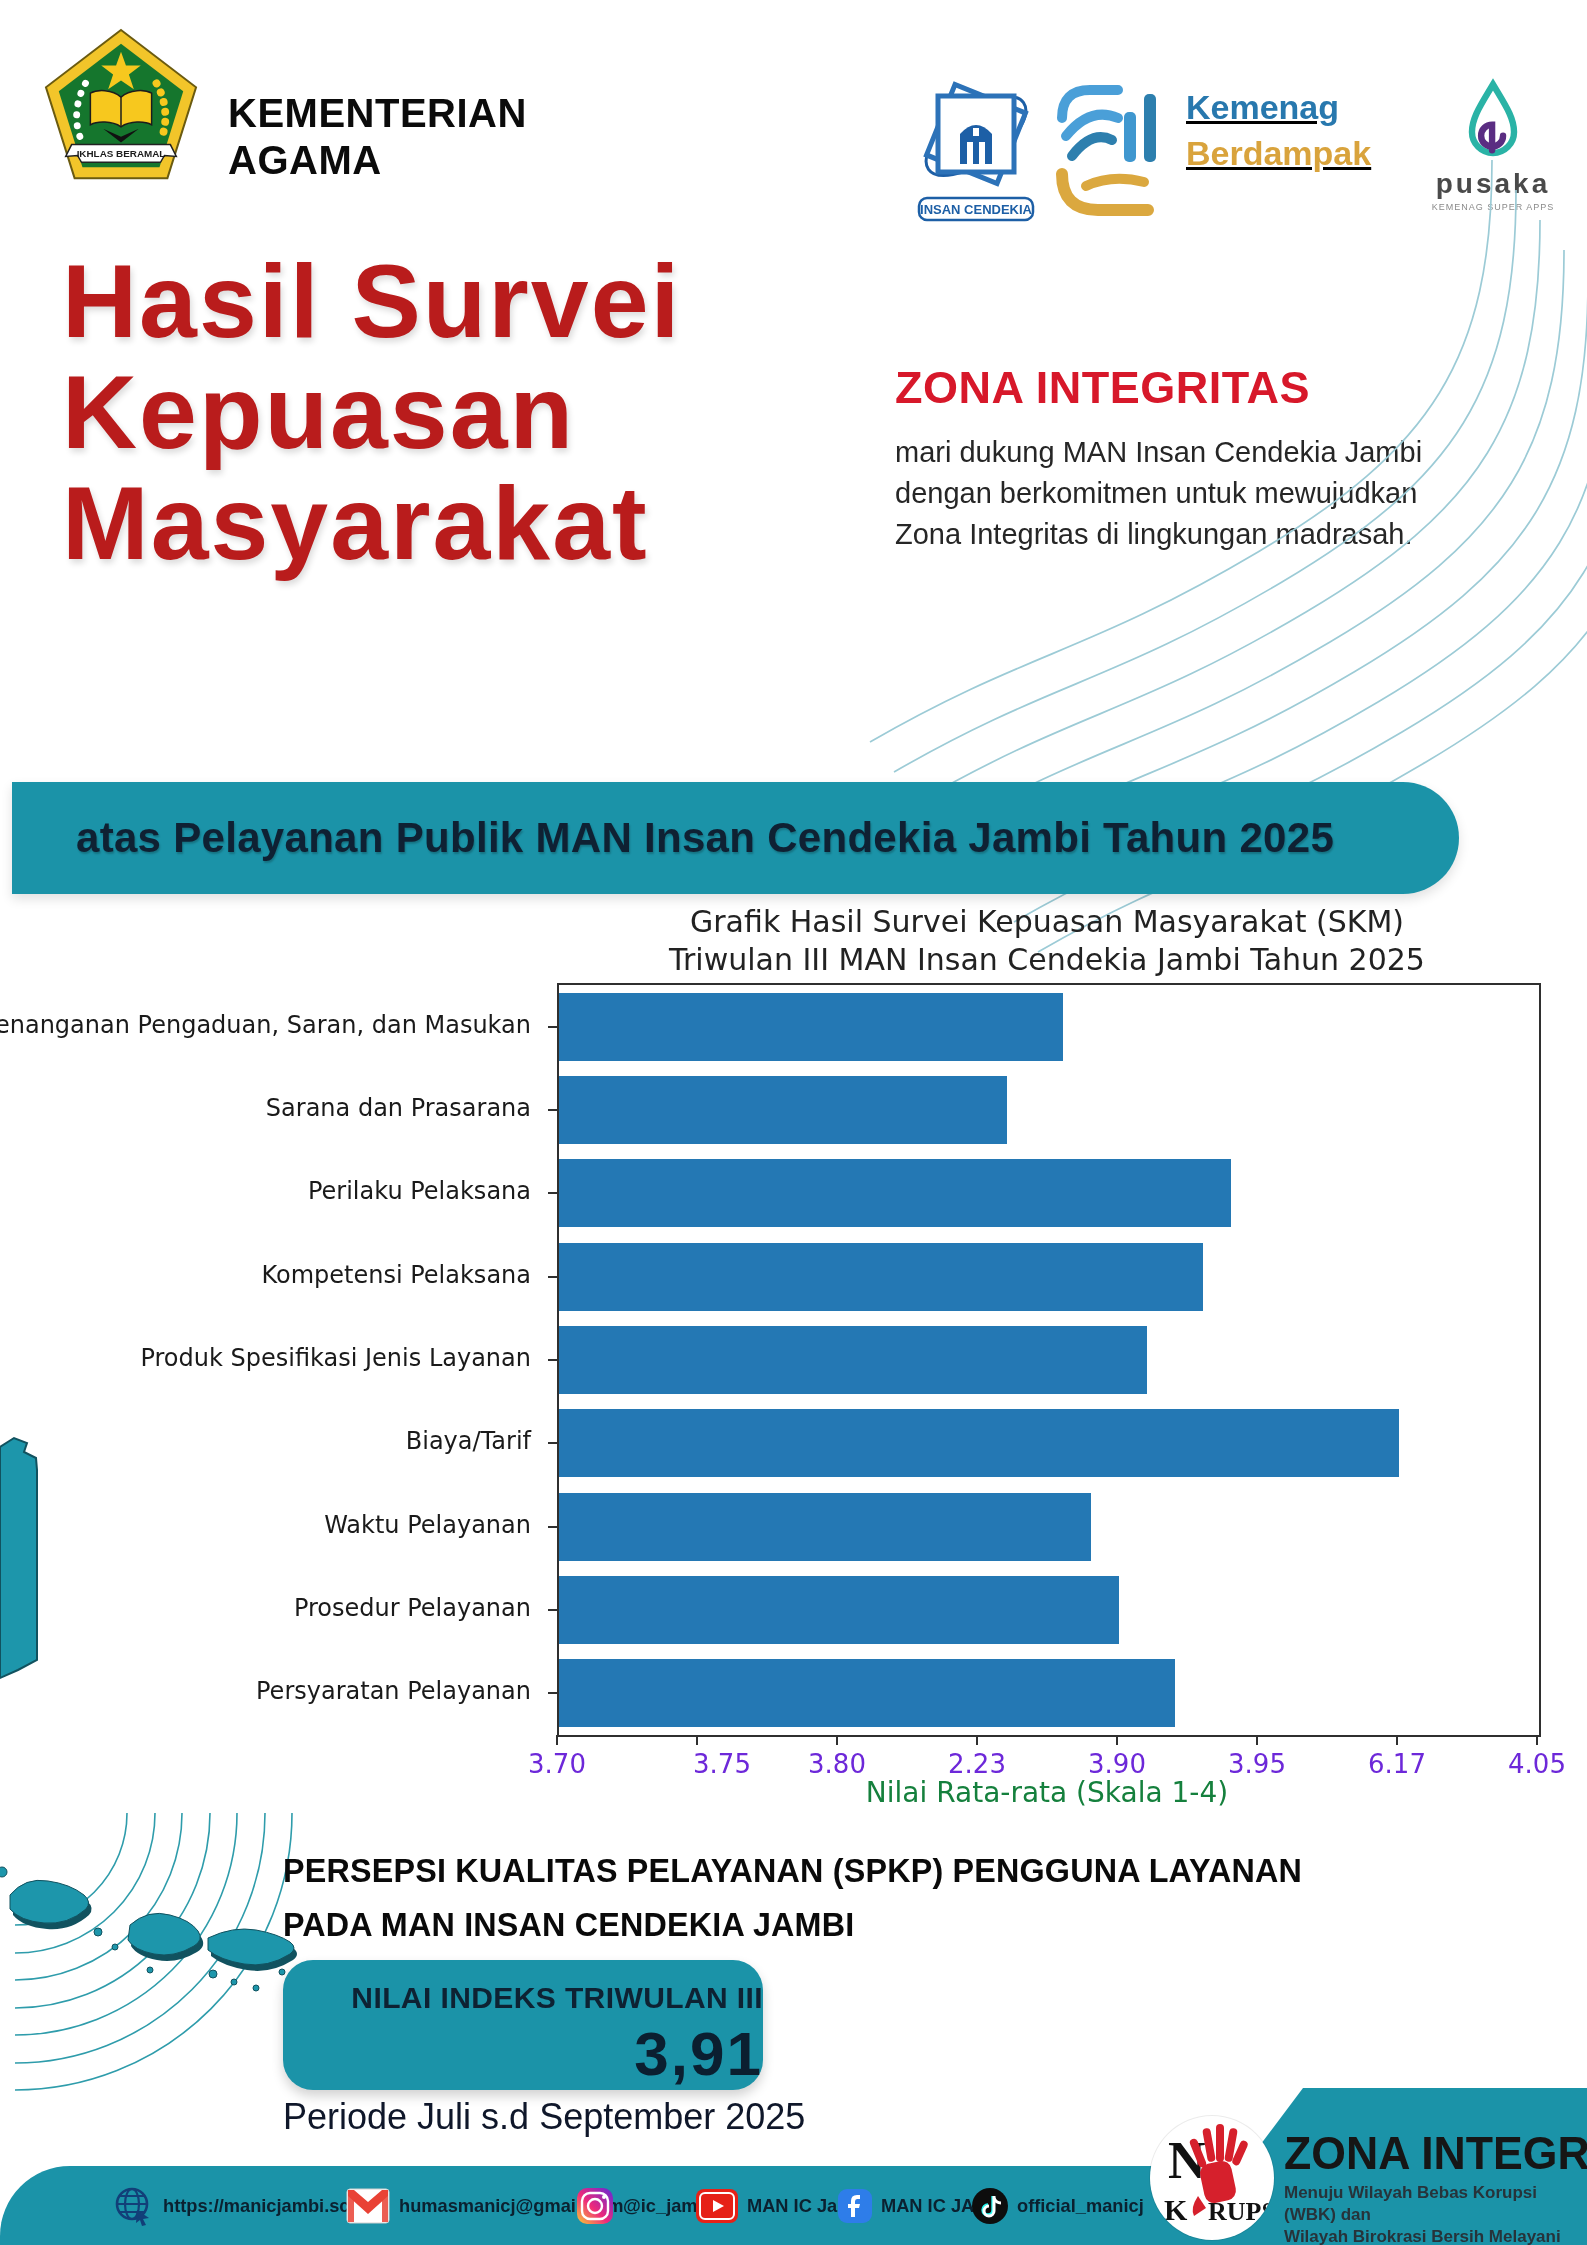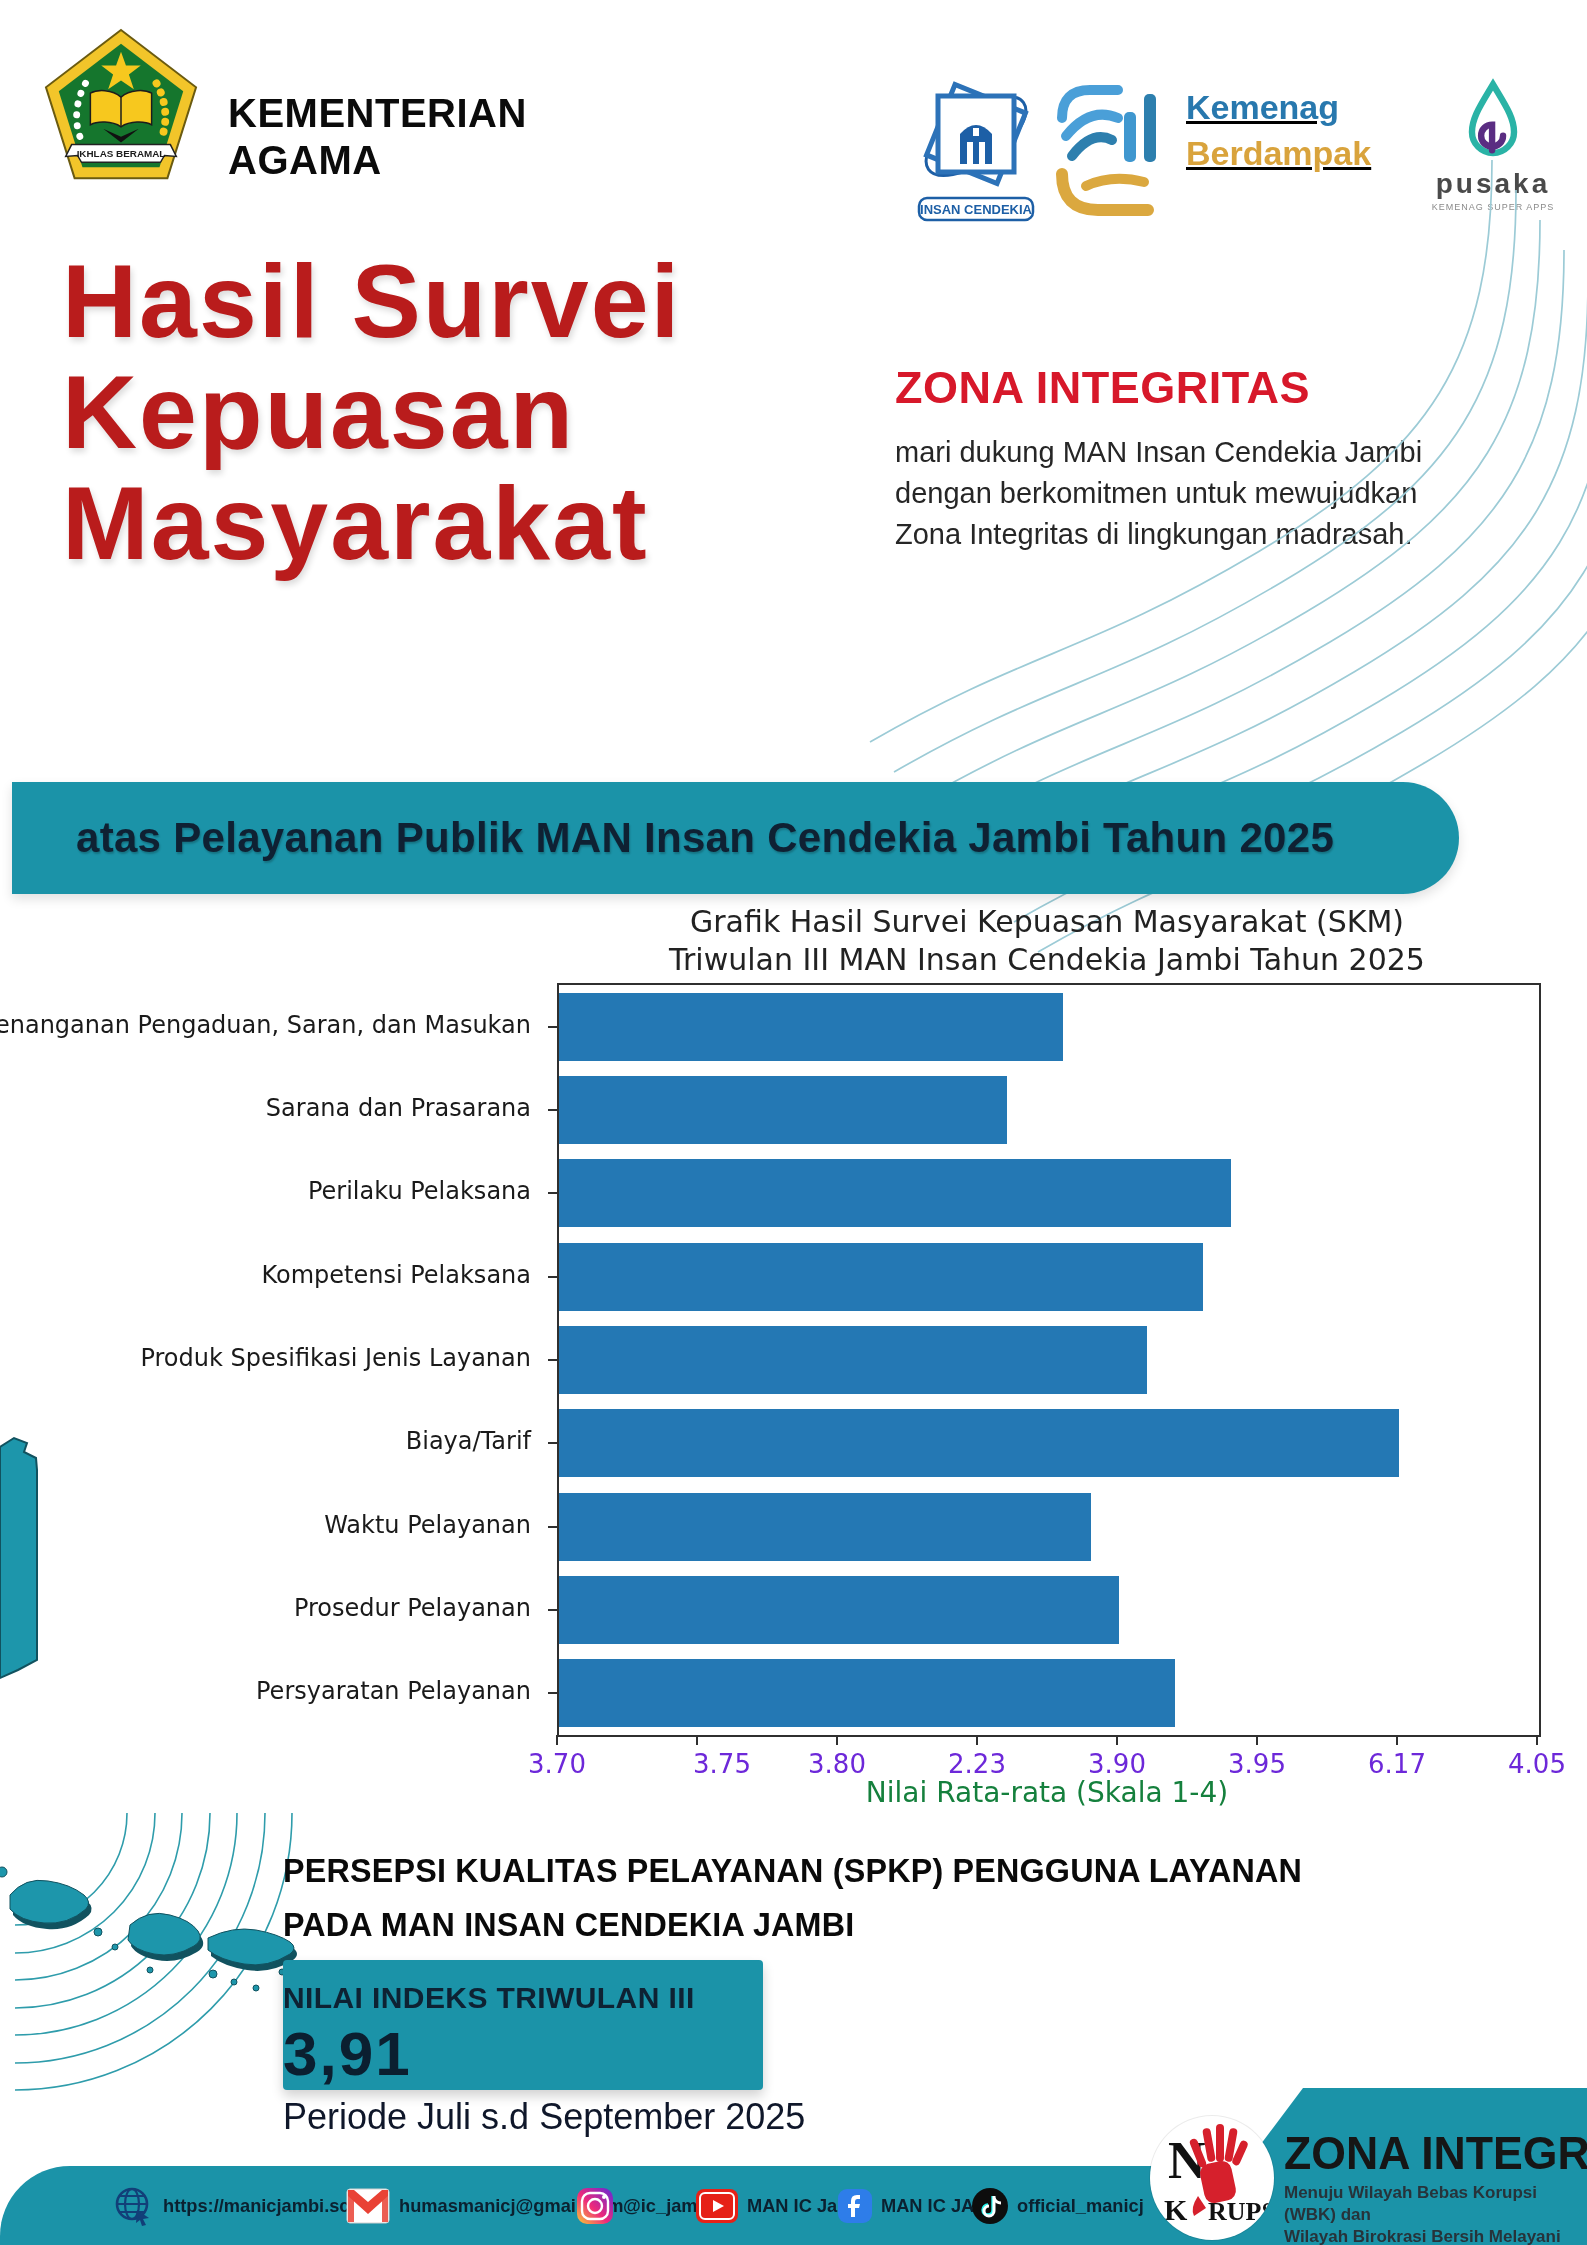--- a/index.html
+++ b/index.html
@@ -41,22 +41,22 @@
   .chart-xticks{left:557px;top:1735px;width:980px;height:60px;z-index:2;}
   .xtick-mark{position:absolute;top:0;width:2px;height:10px;background:#2f2f2f;transform:translateX(-50%);}
   .xtick-label{position:absolute;top:14px;transform:translateX(-50%);
                font-family:"DejaVu Sans",sans-serif;font-size:26px;color:#6d28d9;}
   .chart-xlabel{left:557px;top:1776px;width:980px;text-align:center;
                 font-family:"DejaVu Sans",sans-serif;font-size:28px;color:#15803d;z-index:2;}
 
   
   .spkp-heading{left:283px;top:1843px;font-size:34px;font-weight:800;line-height:54px;color:#0a0a0a;
                 transform:scaleX(0.95);transform-origin:left top;letter-spacing:0.2px;z-index:2;}
-  .index-box{left:283px;top:1960px;width:480px;height:130px;background:#1b93a8;border-radius:4px;
-             text-align:left;z-index:3;box-shadow:0 6px 12px rgba(0,0,0,0.18);}
+  .index-box{left:283px;top:1960px;width:480px;height:130px;background:#1b93a8;border-radius:30px;
+             text-align:right;z-index:3;box-shadow:0 6px 12px rgba(0,0,0,0.18);}
   .index-label{font-size:30px;font-weight:800;color:#0e2233;margin-top:21px;letter-spacing:0.4px;}
   .index-value{font-size:62px;font-weight:800;color:#0b1f30;margin-top:3px;letter-spacing:2px;}
   .period{left:283px;top:2096px;font-size:36px;color:#0f172a;z-index:3;}
 
   
   .footer-bar{left:0;top:2166px;width:1587px;height:79px;background:#1b93a8;
               border-top-left-radius:70px;z-index:3;}
   .footer-right-wedge{left:1185px;top:2088px;width:402px;height:157px;background:#1b93a8;
               clip-path:polygon(118px 0,100% 0,100% 100%,0 100%);z-index:3;}
   .f-item{position:absolute;top:50%;transform:translateY(-50%);display:flex;align-items:center;gap:9px;}

